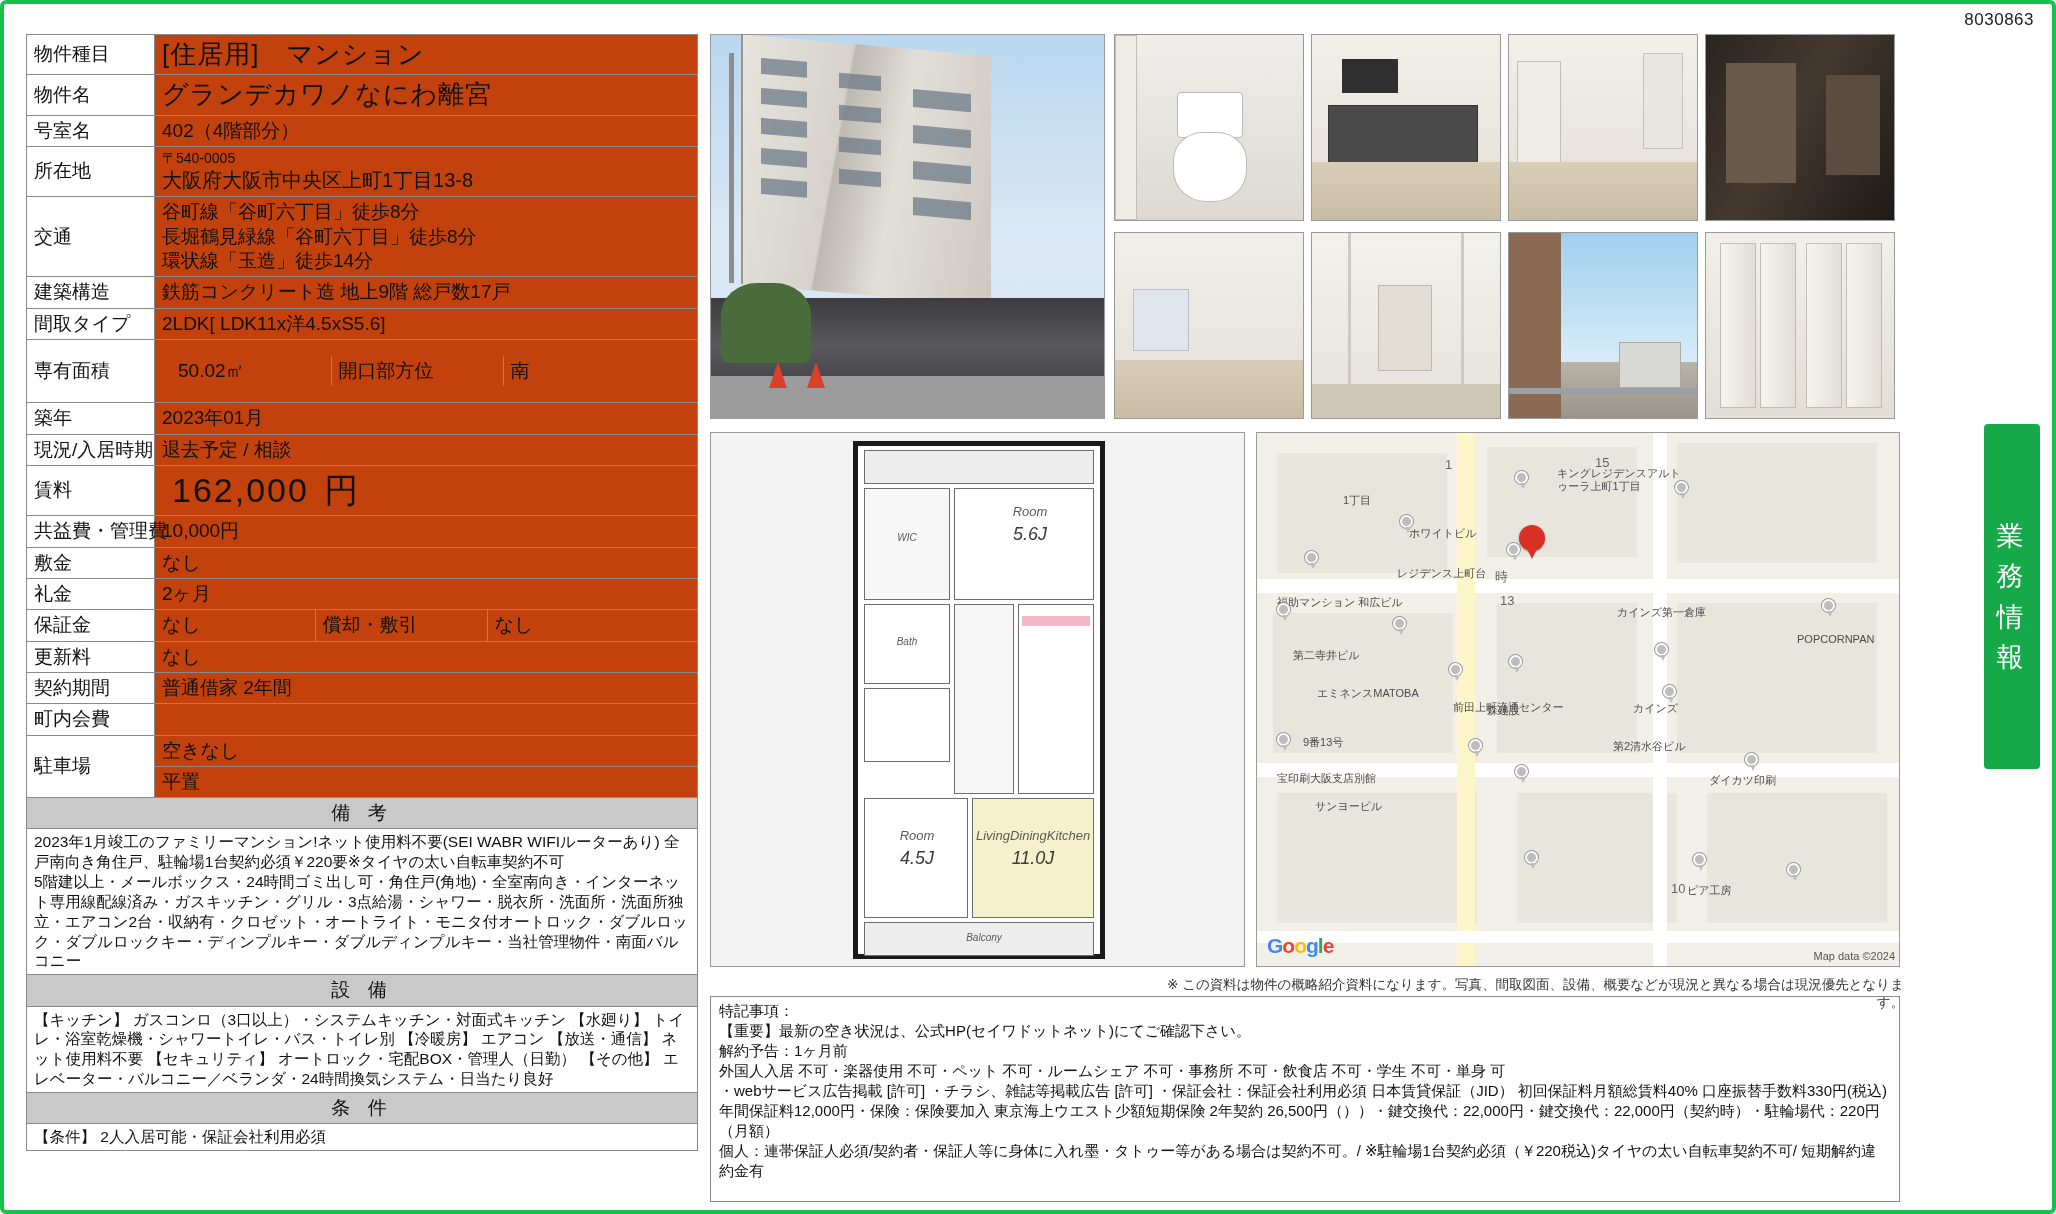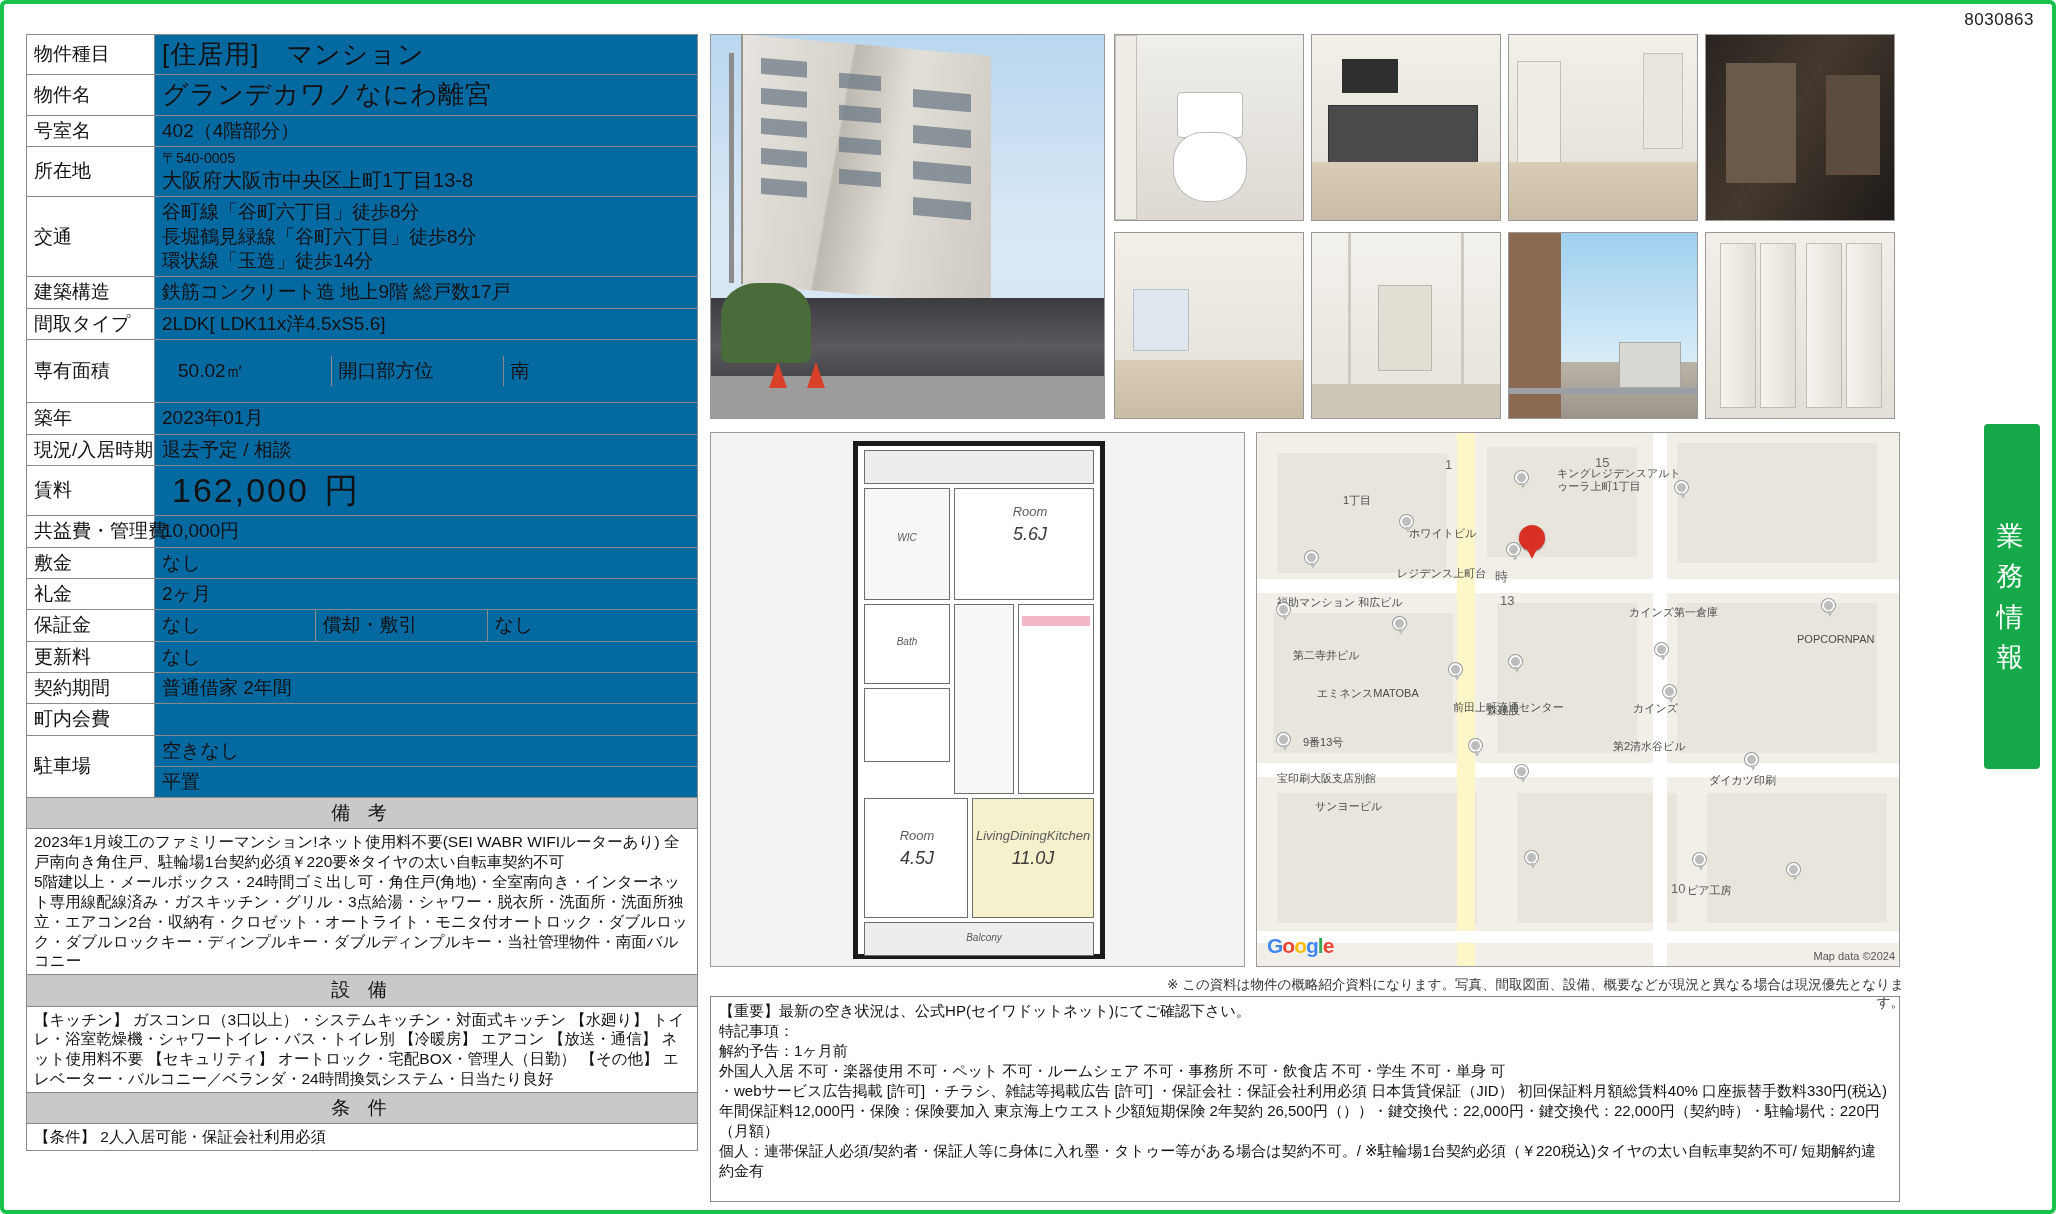--- a/index.html
+++ b/index.html
@@ -40,21 +40,21 @@
     padding: 3px 7px;
     vertical-align: middle;
     line-height: 1.28;
   }
   td.lbl {
     width: 128px;
     background: #fff;
     font-size: 19px;
     white-space: nowrap;
   }
-  td.val { background: #0369a1; }
+  td.val { background: #c2410c; }
   .big-name { font-size: 26px; letter-spacing: 1px; }
   .addr-zip { font-size: 14px; }
   .addr-main { font-size: 20px; }
   .rent {
     font-size: 34px;
     letter-spacing: 2px;
     padding-left: 10px;
   }
 
   .sec-head {
@@ -530,21 +530,21 @@
     <div class="mlabel" style="left:140px;top:133px;">レジデンス上町台</div>
     <div class="mlabel" style="left:20px;top:162px;">福助マンション 和広ビル</div>
     <div class="mlabel" style="left:36px;top:215px;">第二寺井ビル</div>
     <div class="mlabel" style="left:60px;top:253px;">エミネンスMATOBA</div>
     <div class="mlabel" style="left:196px;top:267px;">前田上町流通センター</div>
     <div class="mlabel" style="left:20px;top:338px;">宝印刷大阪支店別館</div>
     <div class="mlabel" style="left:46px;top:302px;">9番13号</div>
     <div class="mlabel" style="left:58px;top:366px;">サンヨービル</div>
     <div class="mlabel" style="left:300px;top:34px;width:130px;white-space:normal;line-height:1.2;">キングレジデンスアルトゥーラ上町1丁目</div>
     <div class="mlabel" style="left:230px;top:270px;">森建設</div>
-    <div class="mlabel" style="left:372px;top:172px;">カインズ第一倉庫</div>
+    <div class="mlabel" style="left:360px;top:172px;">カインズ第一倉庫</div>
     <div class="mlabel" style="left:376px;top:268px;">カインズ</div>
     <div class="mlabel" style="left:356px;top:306px;">第2清水谷ビル</div>
     <div class="mlabel" style="left:452px;top:340px;">ダイカツ印刷</div>
     <div class="mlabel" style="left:540px;top:200px;">POPCORNPAN</div>
     <div class="mlabel" style="left:430px;top:450px;">ピア工房</div>
 
     <div class="pin" style="left:258px;top:38px;"></div>
     <div class="pin" style="left:418px;top:48px;"></div>
     <div class="pin" style="left:143px;top:82px;"></div>
     <div class="pin" style="left:48px;top:118px;"></div>
@@ -568,22 +568,22 @@
 
     <div class="gmark">
       <span>G</span><span>o</span><span>o</span><span>g</span><span>l</span><span>e</span>
     </div>
     <div class="map-credit">Map data ©2024</div>
   </div>
 
   <div class="disclaimer">※  この資料は物件の概略紹介資料になります。写真、間取図面、設備、概要などが現況と異なる場合は現況優先となります。</div>
 
   <div class="bottom-notes">
+    <p>特記事項：</p>
     <p>【重要】最新の空き状況は、公式HP(セイワドットネット)にてご確認下さい。</p>
-    <p>特記事項：</p>
     <p>解約予告：1ヶ月前</p>
     <p>外国人入居  不可・楽器使用  不可・ペット  不可・ルームシェア  不可・事務所  不可・飲食店  不可・学生  不可・単身  可</p>
     <p>・webサービス広告掲載 [許可] ・チラシ、雑誌等掲載広告 [許可] ・保証会社：保証会社利用必須  日本賃貸保証（JID）  初回保証料月額総賃料40%  口座振替手数料330円(税込)  年間保証料12,000円・保険：保険要加入  東京海上ウエスト少額短期保険  2年契約  26,500円（））・鍵交換代：22,000円・鍵交換代：22,000円（契約時）・駐輪場代：220円（月額）</p>
     <p>個人：連帯保証人必須/契約者・保証人等に身体に入れ墨・タトゥー等がある場合は契約不可。/ ※駐輪場1台契約必須（￥220税込)タイヤの太い自転車契約不可/ 短期解約違約金有</p>
   </div>
 
   <div class="side-tab">
     <span>業</span>
     <span>務</span>
     <span>情</span>

